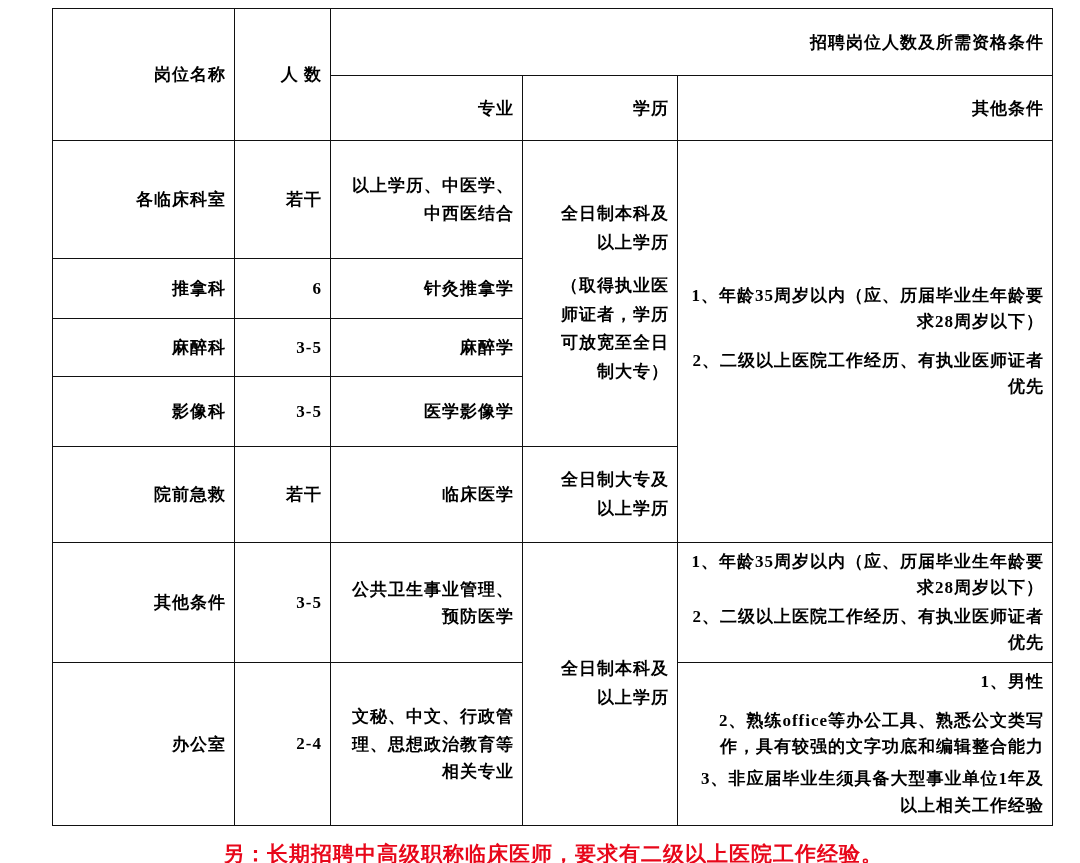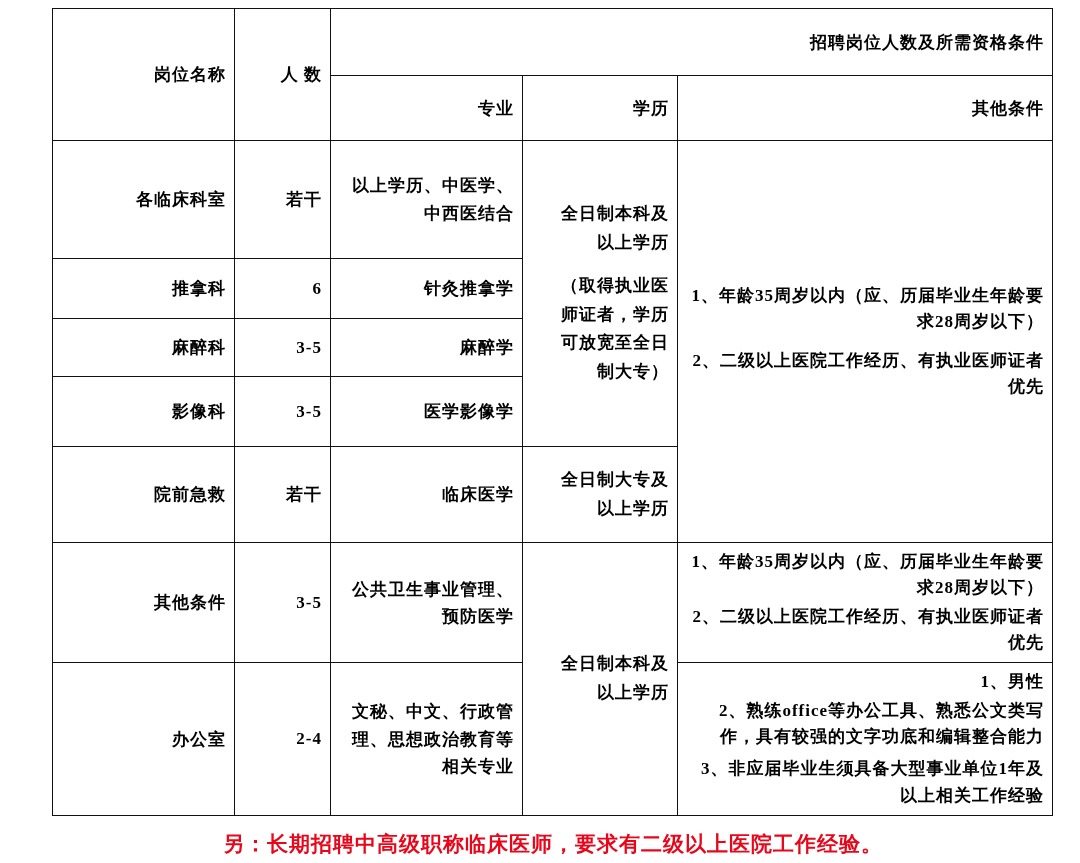--- a/index.html
+++ b/index.html
@@ -177,21 +177,21 @@
 
       <tr class="r7">
         <td>办公室</td>
         <td class="small-num">2-4</td>
         <td class="major-multi">
           <div>文秘、中文、行政管</div>
           <div>理、思想政治教育等</div>
           <div>相关专业</div>
         </td>
         <td class="cell-left">
-          <p class="para" style="margin-bottom:2px">1、男性</p>
+          <p class="para" style="margin-bottom:12px">1、男性</p>
           <p class="para" style="margin-bottom:6px">2、熟练office等办公工具、熟悉公文类写作，具有较强的文字功底和编辑整合能力</p>
           <p class="para">3、非应届毕业生须具备大型事业单位1年及以上相关工作经验</p>
         </td>
       </tr>
     </tbody>
   </table>
 
   <div class="footnote">另：长期招聘中高级职称临床医师，要求有二级以上医院工作经验。</div>
 
 </div>

